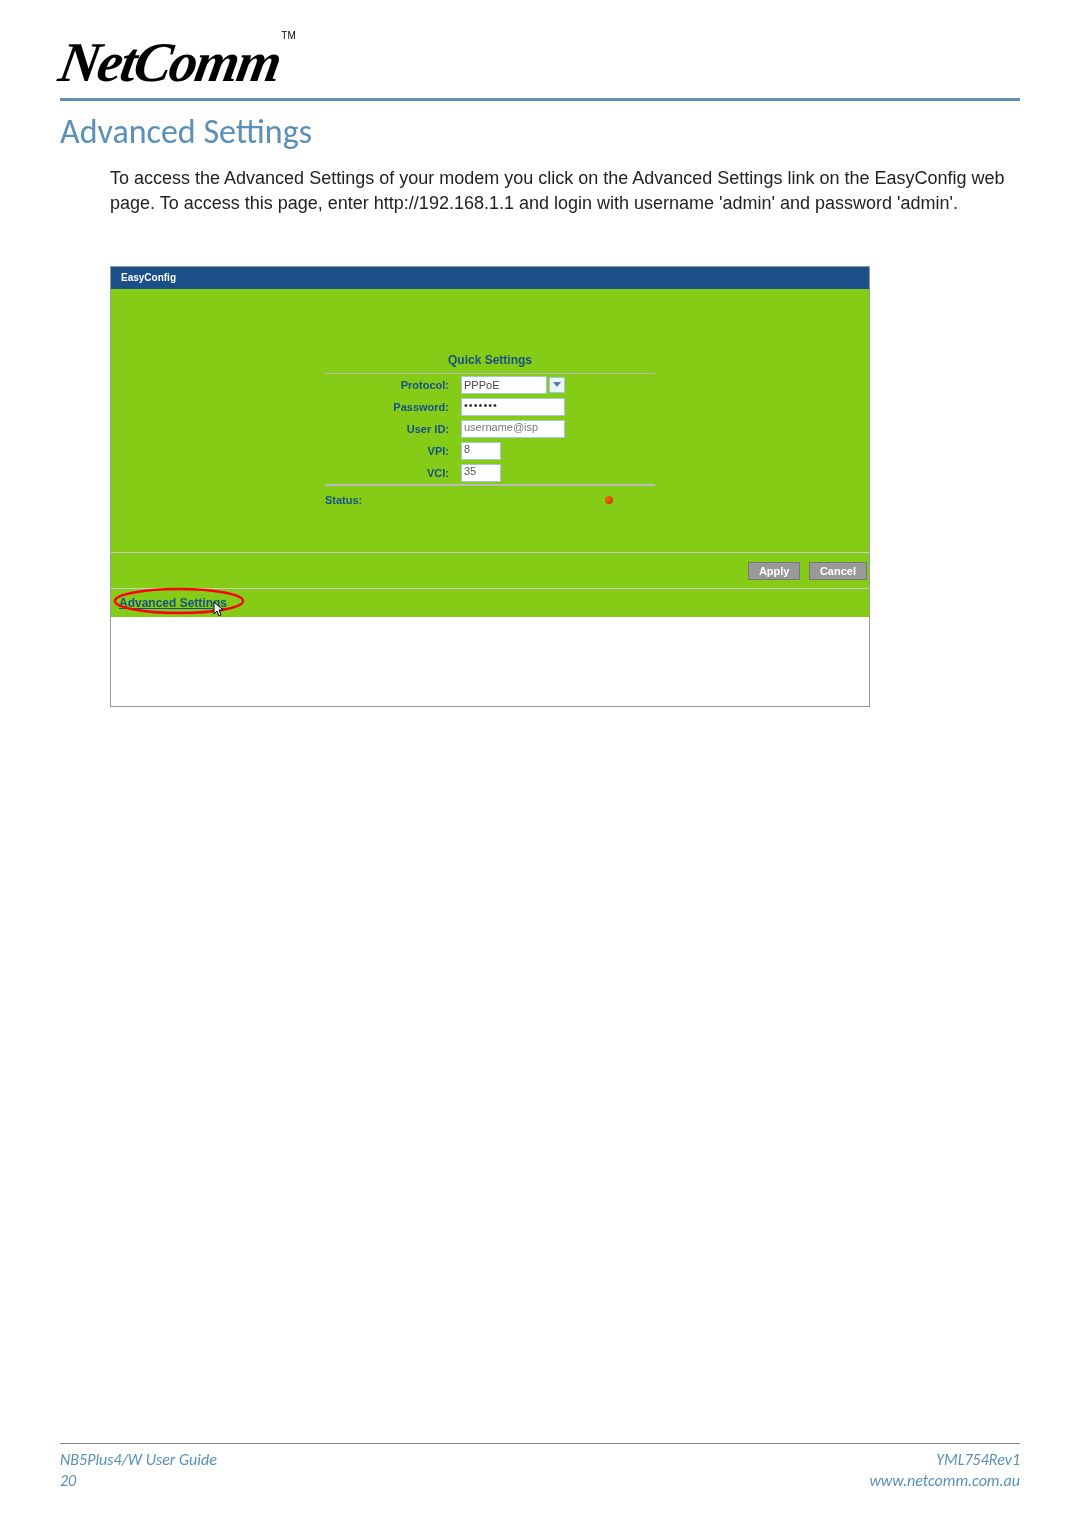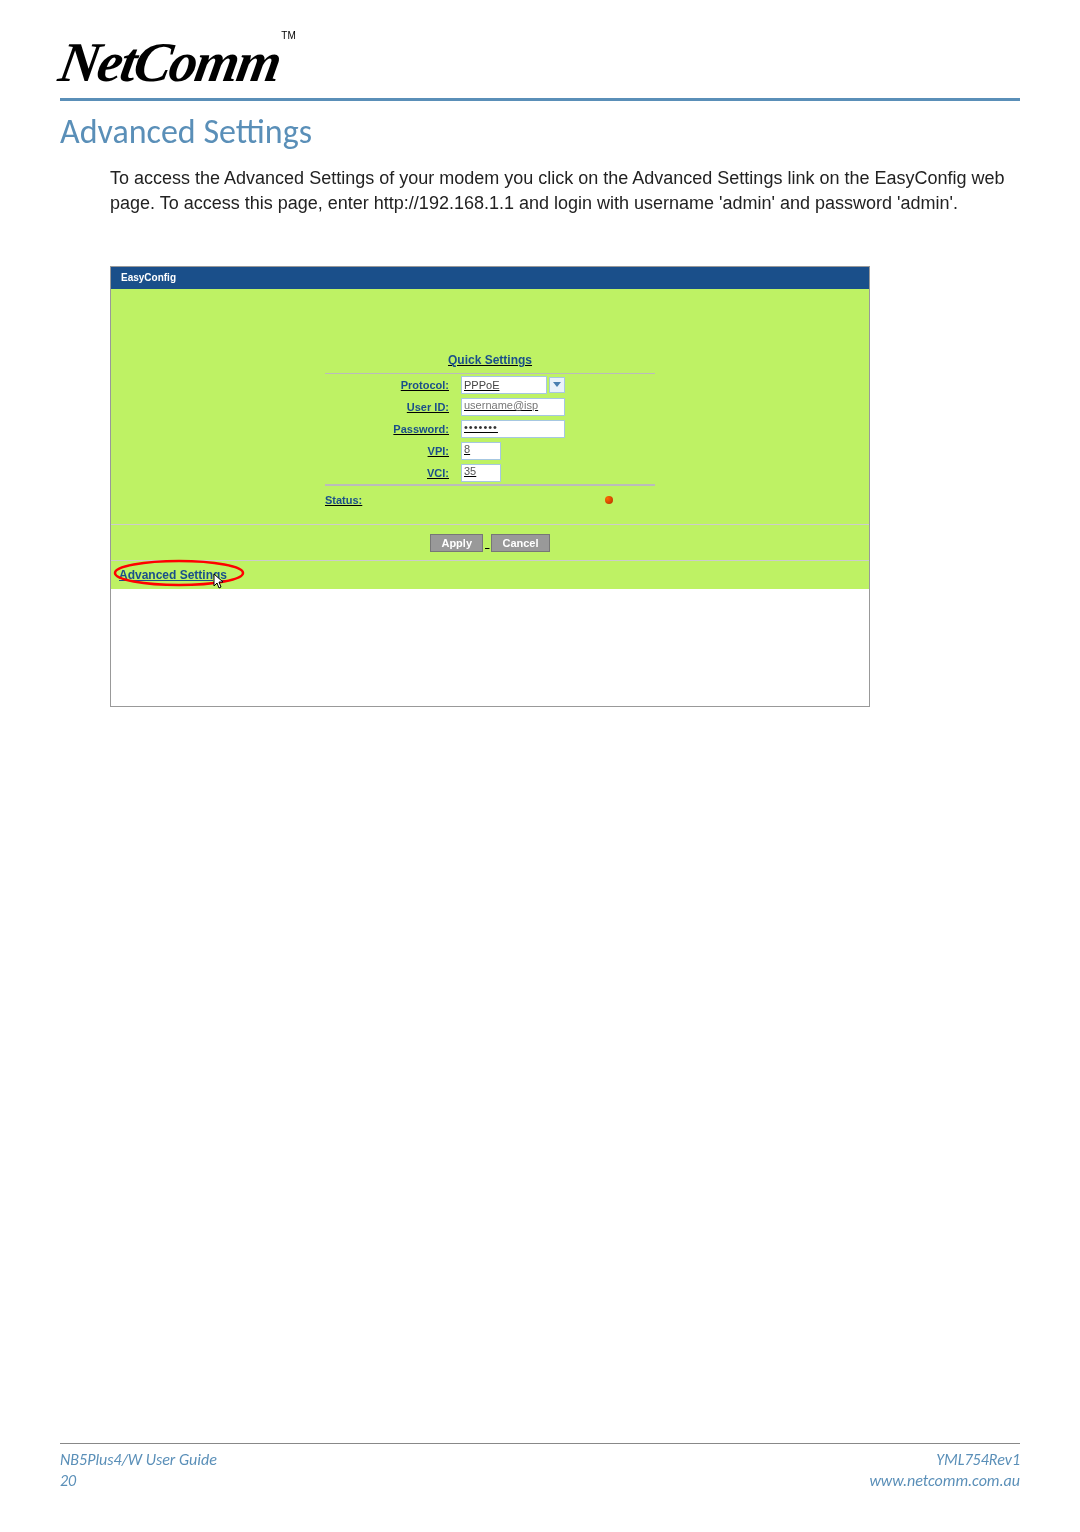--- a/index.html
+++ b/index.html
@@ -71,22 +71,21 @@
     }
     .sc-tab {
       background: #1a4f8a;
       color: #fff;
       font-size: 10px;
       font-weight: bold;
       padding: 4px 10px;
       display: inline-block;
     }
     .sc-body {
-      background: #bef264;
-      text-decoration: underline;
+      background: #84cc16;
     }
     .qs-title {
       text-align: center;
       font-weight: bold;
       font-size: 12px;
       color: #1a4f8a;
       padding-top: 64px;
       padding-bottom: 6px;
     }
     .qs-table {
@@ -165,21 +164,22 @@
     .status-dot {
       margin-left: 150px;
       width: 8px;
       height: 8px;
       border-radius: 50%;
       background: radial-gradient(circle at 30% 30%, #ff6a00, #b33000);
     }
     .buttons-row {
       border-top: 1px solid #ccc;
       padding: 8px 0;
-      text-align: center;
+      text-align: right;
+      margin-top: 28px;
     }
     .btn {
       display: inline-block;
       background: #999;
       border: 1px solid #777;
       color: #fff;
       font-size: 11px;
       font-weight: bold;
       padding: 2px 10px;
       margin: 0 2px;
@@ -265,29 +265,29 @@
           <div class="qs-field">
             <span class="qs-select">PPPoE</span>
             <span class="dd-btn">
               <svg width="8" height="6" viewBox="0 0 8 6">
                   <path d="M0 0 L8 0 L4 5 Z" fill="#4a7fb0"></path>
                 </svg>
             </span>
           </div>
         </div>
         <div class="qs-row">
+          <div class="qs-label">Password:</div>
+          <div class="qs-field">
+            <span class="qs-input w2">•••••••</span>
+          </div>
+        </div>
+        <div class="qs-row">
           <div class="qs-label">User ID:</div>
           <div class="qs-field">
             <span class="qs-input w1">username@isp</span>
-          </div>
-        </div>
-        <div class="qs-row">
-          <div class="qs-label">Password:</div>
-          <div class="qs-field">
-            <span class="qs-input w2">•••••••</span>
           </div>
         </div>
         <div class="qs-row">
           <div class="qs-label">VPI:</div>
           <div class="qs-field">
             <span class="qs-input w3">8</span>
           </div>
         </div>
         <div class="qs-row">
           <div class="qs-label">VCI:</div>

